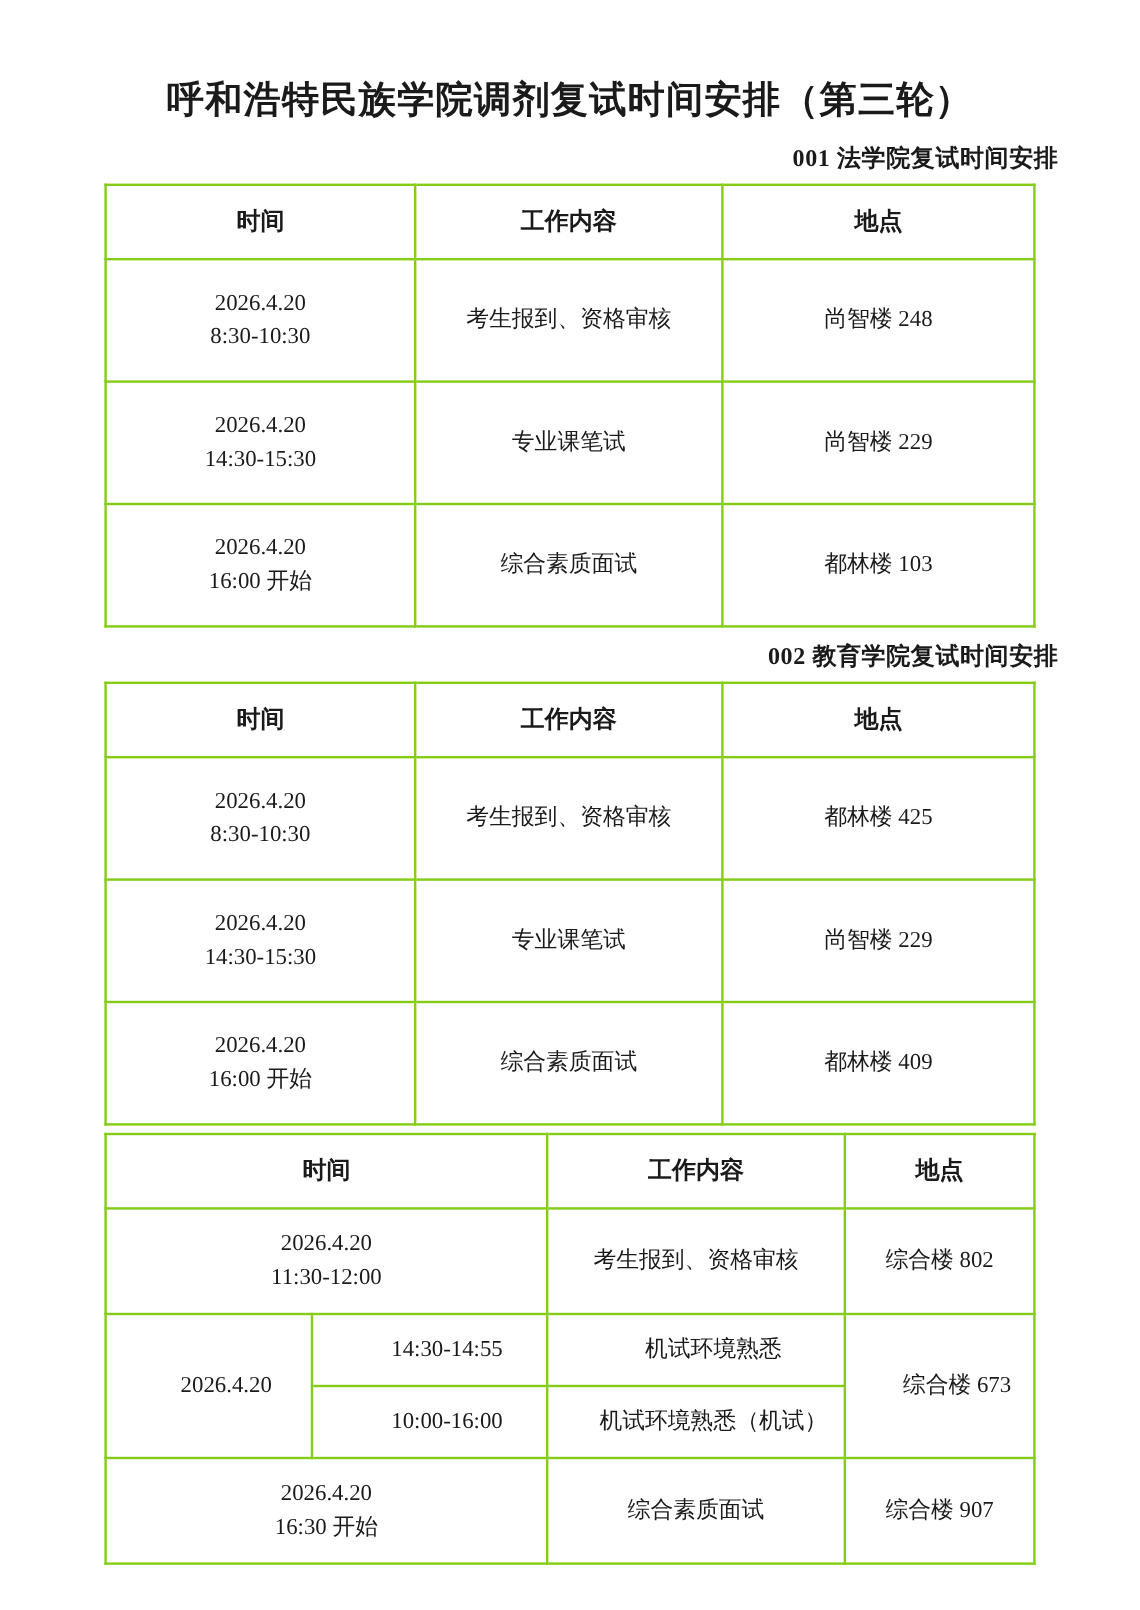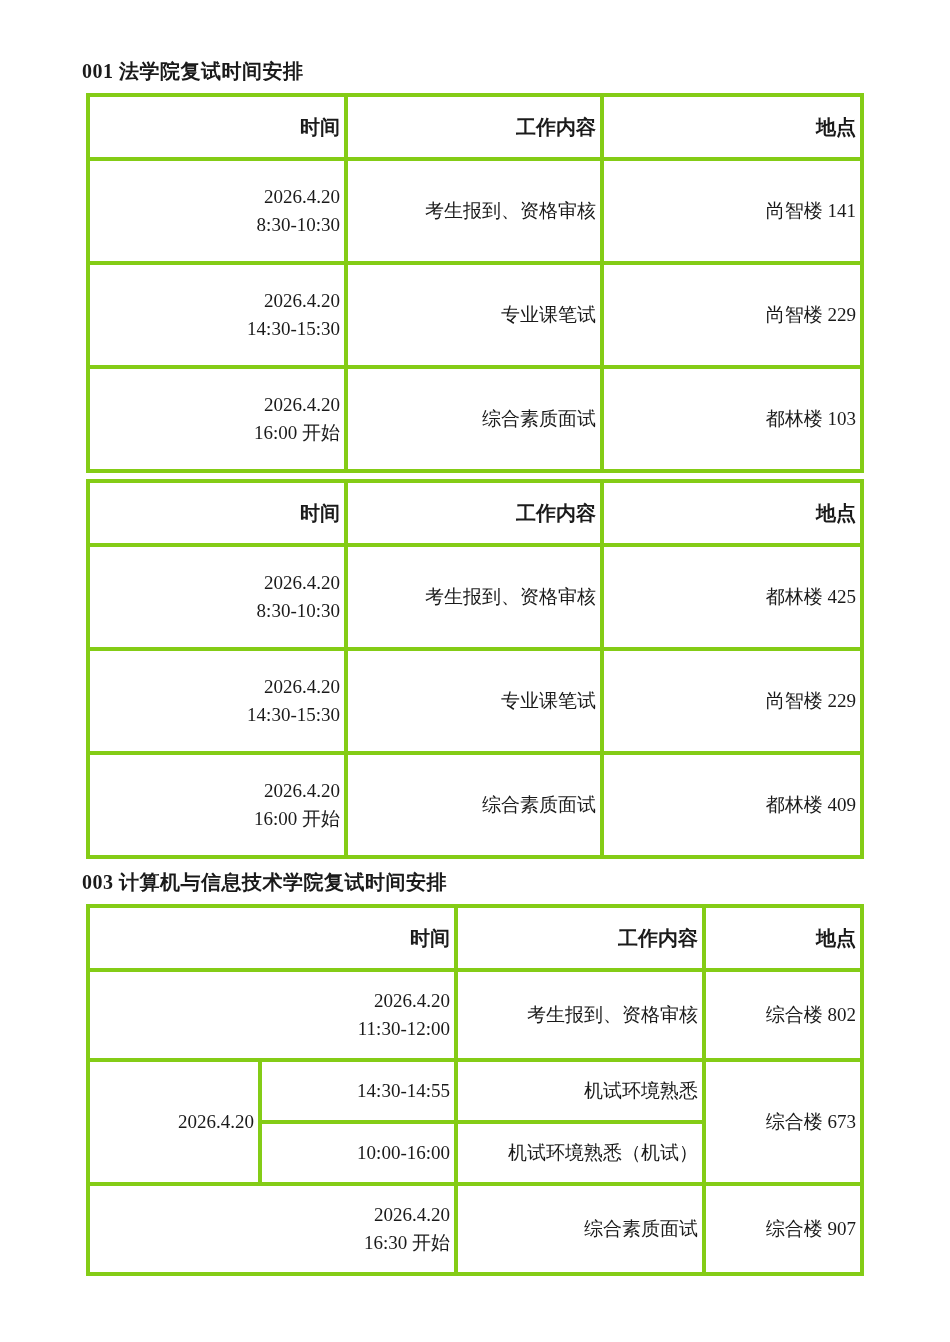--- a/index.html
+++ b/index.html
@@ -26,29 +26,30 @@
     font-weight: bold;
     letter-spacing: 1px;
     margin: 14px 0 14px 0;
     font-family: "Liberation Serif", "DejaVu Serif", serif;
   }
   .section-heading {
     font-size: 20px;
     font-weight: bold;
     margin: 10px 0 8px 14px;
     letter-spacing: 0.5px;
+    text-align: right;
   }
   table.sched {
     border-collapse: collapse;
     margin: 0 auto 6px auto;
     table-layout: fixed;
   }
   table.sched td, table.sched th {
-    border: 4px solid #84cc16;
-    text-align: right;
+    border: 2px solid #84cc16;
+    text-align: center;
     vertical-align: middle;
     font-size: 19px;
     font-weight: normal;
     padding: 6px 4px;
     line-height: 1.45;
   }
   table.sched th {
     font-weight: bold;
     height: 48px;
     font-size: 20px;
@@ -70,20 +71,21 @@
   .t-b .c-place { width: 158px; }
   .t-b td.body-cell { height: 74px; }
   .t-b td.small-cell { height: 46px; font-size: 19px; padding-left: 33px; }
   .nowrap { white-space: nowrap; }
 </style>
 </head>
 <body>
 
 <div class="page">
 
+  <h1 class="doc-title">呼和浩特民族学院调剂复试时间安排（第三轮）</h1>
 
   <div class="section-heading">001 法学院复试时间安排</div>
   <table class="sched t-a">
     <colgroup>
       <col class="c-time">
         <col class="c-work">
         <col class="c-place">
     </colgroup>
     <thead>
       <tr>
@@ -92,41 +94,42 @@
         <th>地点</th>
       </tr>
     </thead>
     <tbody>
       <tr>
         <td class="body-cell two-line">
           <div>2026.4.20</div>
           <div class="nowrap">8:30-10:30</div>
         </td>
         <td class="body-cell">考生报到、资格审核</td>
-        <td class="body-cell">尚智楼 141</td>
+        <td class="body-cell">尚智楼 248</td>
       </tr>
       <tr>
         <td class="body-cell two-line">
           <div>2026.4.20</div>
           <div class="nowrap">14:30-15:30</div>
         </td>
         <td class="body-cell">专业课笔试</td>
         <td class="body-cell">尚智楼 229</td>
       </tr>
       <tr>
         <td class="body-cell two-line">
           <div>2026.4.20</div>
           <div class="nowrap">16:00 开始</div>
         </td>
         <td class="body-cell">综合素质面试</td>
         <td class="body-cell">都林楼 103</td>
       </tr>
     </tbody>
   </table>
 
+  <div class="section-heading">002 教育学院复试时间安排</div>
   <table class="sched t-a">
     <colgroup>
       <col class="c-time">
         <col class="c-work">
         <col class="c-place">
     </colgroup>
     <thead>
       <tr>
         <th>时间</th>
         <th>工作内容</th>
@@ -154,21 +157,20 @@
         <td class="body-cell two-line">
           <div>2026.4.20</div>
           <div class="nowrap">16:00 开始</div>
         </td>
         <td class="body-cell">综合素质面试</td>
         <td class="body-cell">都林楼 409</td>
       </tr>
     </tbody>
   </table>
 
-  <div class="section-heading">003 计算机与信息技术学院复试时间安排</div>
   <table class="sched t-b">
     <colgroup>
       <col class="c-time1">
         <col class="c-time2">
         <col class="c-work">
         <col class="c-place">
     </colgroup>
     <thead>
       <tr>
         <th colspan="2">时间</th>

